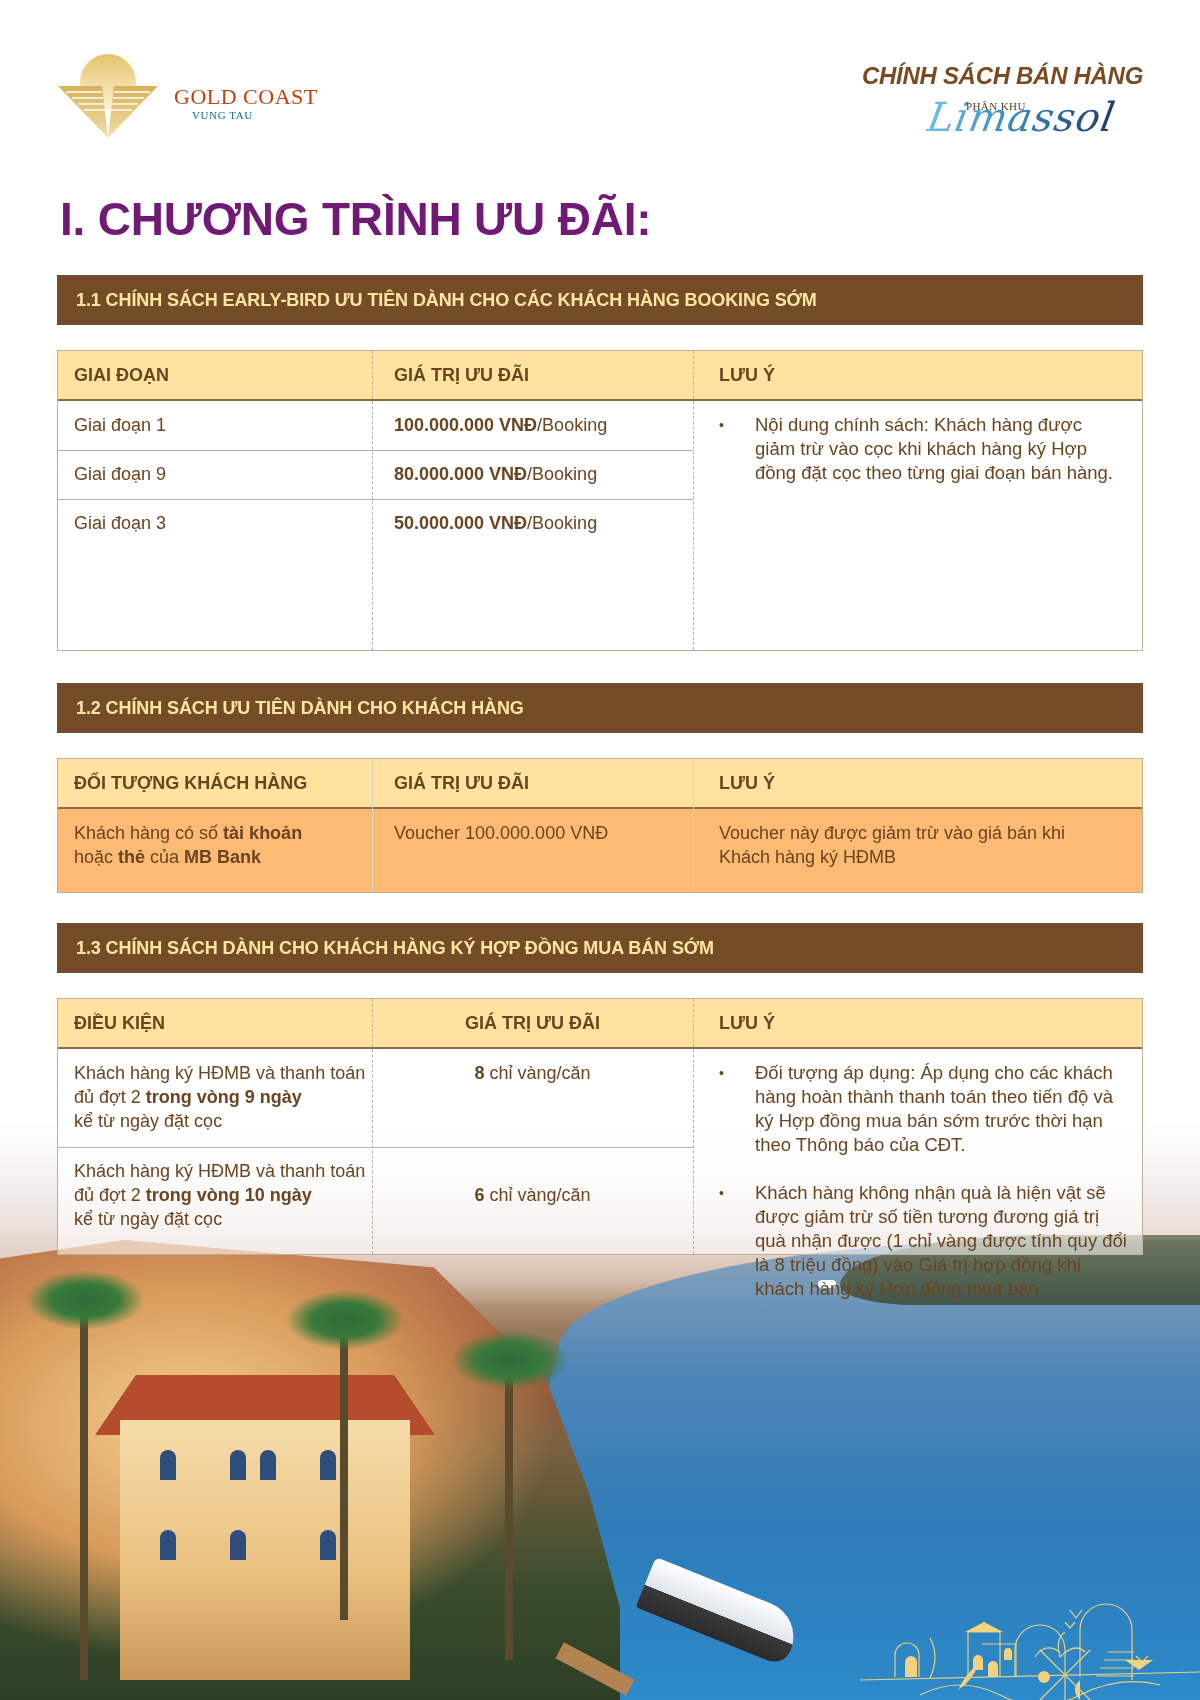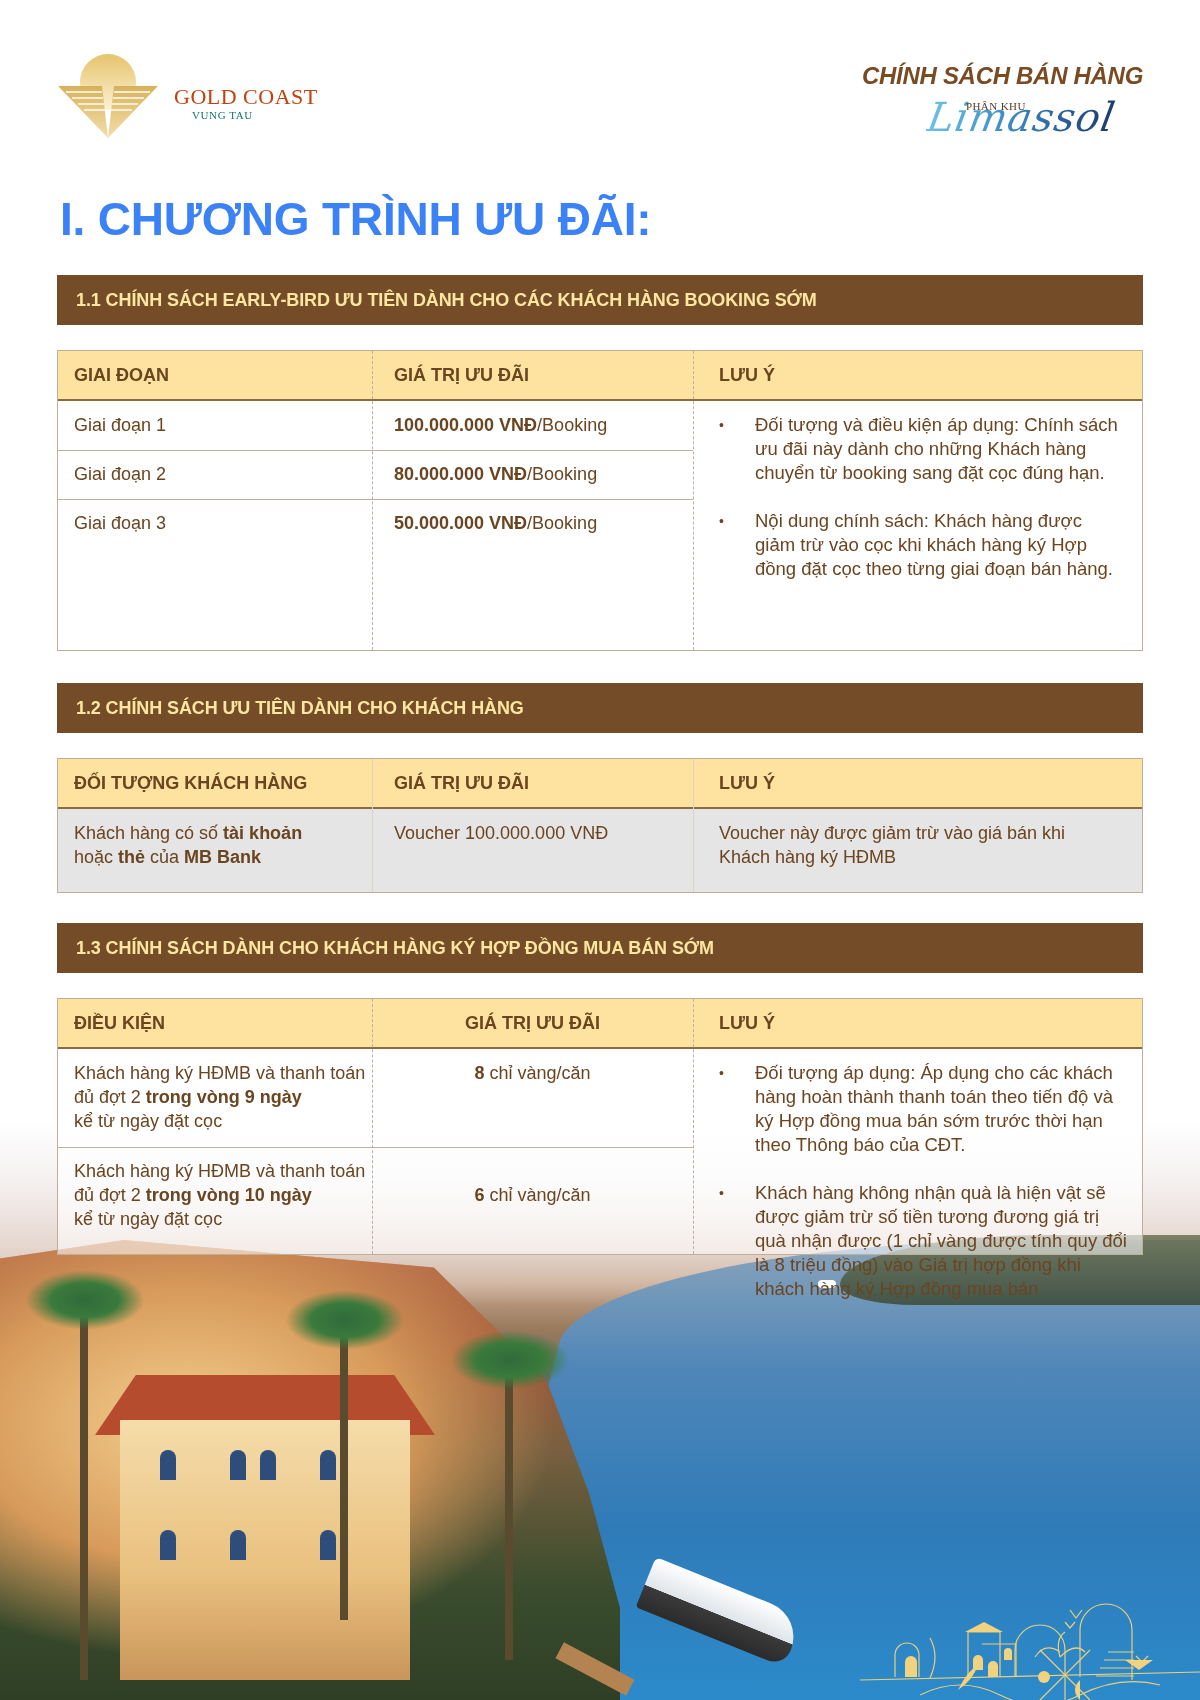--- a/index.html
+++ b/index.html
@@ -72,21 +72,21 @@
   .doc-sub { left: 966px; top: 100px; font-family: "Liberation Serif", "DejaVu Serif", serif; font-size: 11px; color: #5b3a20; letter-spacing: 0.4px; }
   .doc-script {
     left: 928px; top: 94px;
     font-family: "DejaVu Serif", serif; font-style: italic;
     font-size: 40px; letter-spacing: 1px;
     background: linear-gradient(90deg, #6ec1e6 0%, #3a89c2 45%, #1d3a6b 100%);
     -webkit-background-clip: text; background-clip: text; color: transparent;
     transform: skewX(-10deg);
   }
 
-  .page-title { left: 60px; top: 192px; font-size: 46px; font-weight: bold; color: #3b82f6; letter-spacing: -0.2px; }
+  .page-title { left: 60px; top: 192px; font-size: 46px; font-weight: bold; color: #701a75; letter-spacing: -0.2px; }
 
   
   .bar {
     position: absolute; left: 57px; width: 1086px; height: 50px;
     background: #744c28;
     color: #fde6a0;
     font-size: 18px; font-weight: bold;
     padding-left: 19px;
     display: flex; align-items: center;
     letter-spacing: -0.1px;
@@ -220,35 +220,34 @@
   <div class="th" style="left:336px">GIÁ TRỊ ƯU ĐÃI</div>
   <div class="th" style="left:661px">LƯU Ý</div>
   <div class="vline" style="left:314px"></div>
   <div class="vline" style="left:635px"></div>
   <div class="hline" style="left:0;width:635px;top:99px"></div>
   <div class="hline" style="left:0;width:635px;top:148px"></div>
 
   <div class="td" style="left:16px;top:62px">Giai đoạn 1</div>
   <div class="td" style="left:336px;top:62px"><b>100.000.000 VNĐ</b><span>/Booking</span></div>
 
-  <div class="td" style="left:16px;top:111px">Giai đoạn 2</div>
+  <div class="td" style="left:16px;top:111px">Giai đoạn 9</div>
   <div class="td" style="left:336px;top:111px"><b>80.000.000 VNĐ</b><span>/Booking</span></div>
 
   <div class="td" style="left:16px;top:160px">Giai đoạn 3</div>
   <div class="td" style="left:336px;top:160px"><b>50.000.000 VNĐ</b><span>/Booking</span></div>
 
   <ul class="bullets" style="left:661px;top:62px;width:405px">
-    <li>Đối tượng và điều kiện áp dụng: Chính sách ưu đãi này dành cho những Khách hàng chuyển từ booking sang đặt cọc đúng hạn.</li>
     <li>Nội dung chính sách: Khách hàng được giảm trừ vào cọc khi khách hàng ký Hợp đồng đặt cọc theo từng giai đoạn bán hàng.</li>
   </ul>
 </div>
 
 <div class="bar" style="top:683px">1.2 CHÍNH SÁCH ƯU TIÊN DÀNH CHO KHÁCH HÀNG</div>
 
-<div class="tbl" style="top:758px;height:135px;background:#e5e5e5">
+<div class="tbl" style="top:758px;height:135px;background:#fdba74">
   <div class="thead"></div>
   <div class="th" style="left:16px">ĐỐI TƯỢNG KHÁCH HÀNG</div>
   <div class="th" style="left:336px">GIÁ TRỊ ƯU ĐÃI</div>
   <div class="th" style="left:661px">LƯU Ý</div>
   <div class="vline" style="left:314px;border-left-style:solid;border-color:#ddd3c4"></div>
   <div class="vline" style="left:635px;border-left-style:solid;border-color:#ddd3c4"></div>
 
   <div class="td" style="left:16px;top:62px;width:290px"><span>Khách hàng có số </span><b>tài khoản</b><br><span>hoặc </span><b>thẻ</b><span> của </span><b>MB Bank</b></div>
   <div class="td" style="left:336px;top:62px">Voucher 100.000.000 VNĐ</div>
   <div class="td" style="left:661px;top:62px;width:400px">Voucher này được giảm trừ vào giá bán khi Khách hàng ký HĐMB</div>

